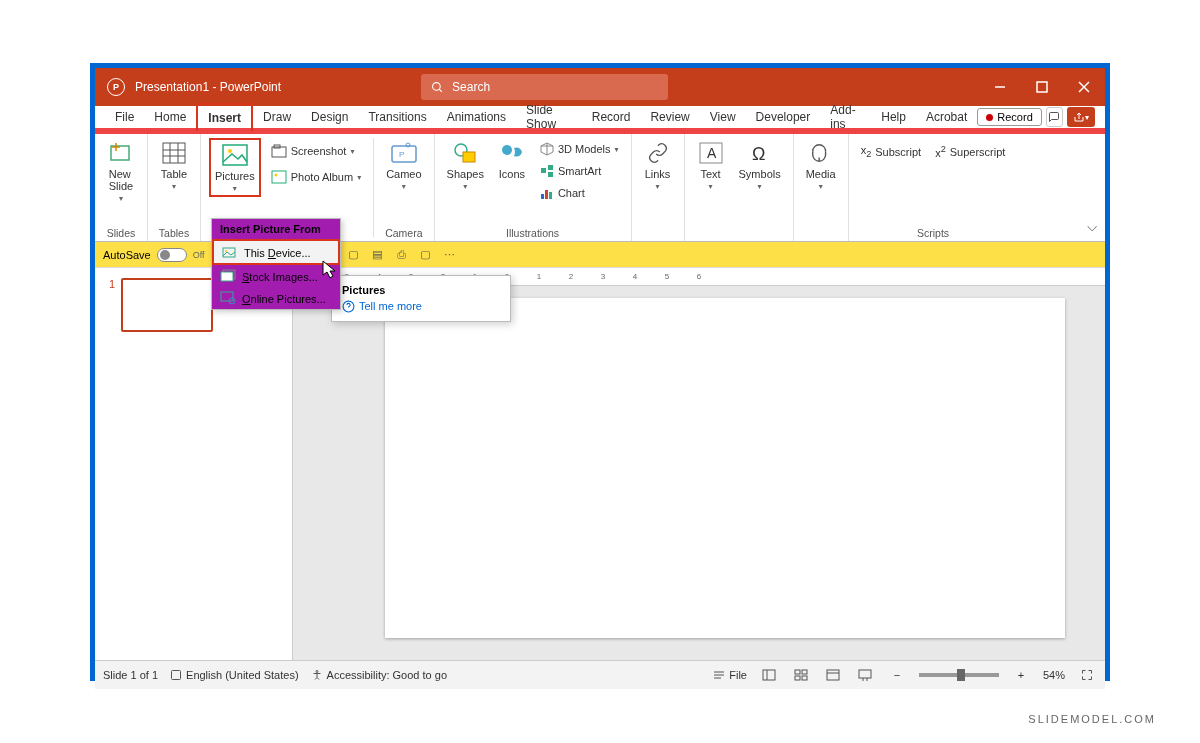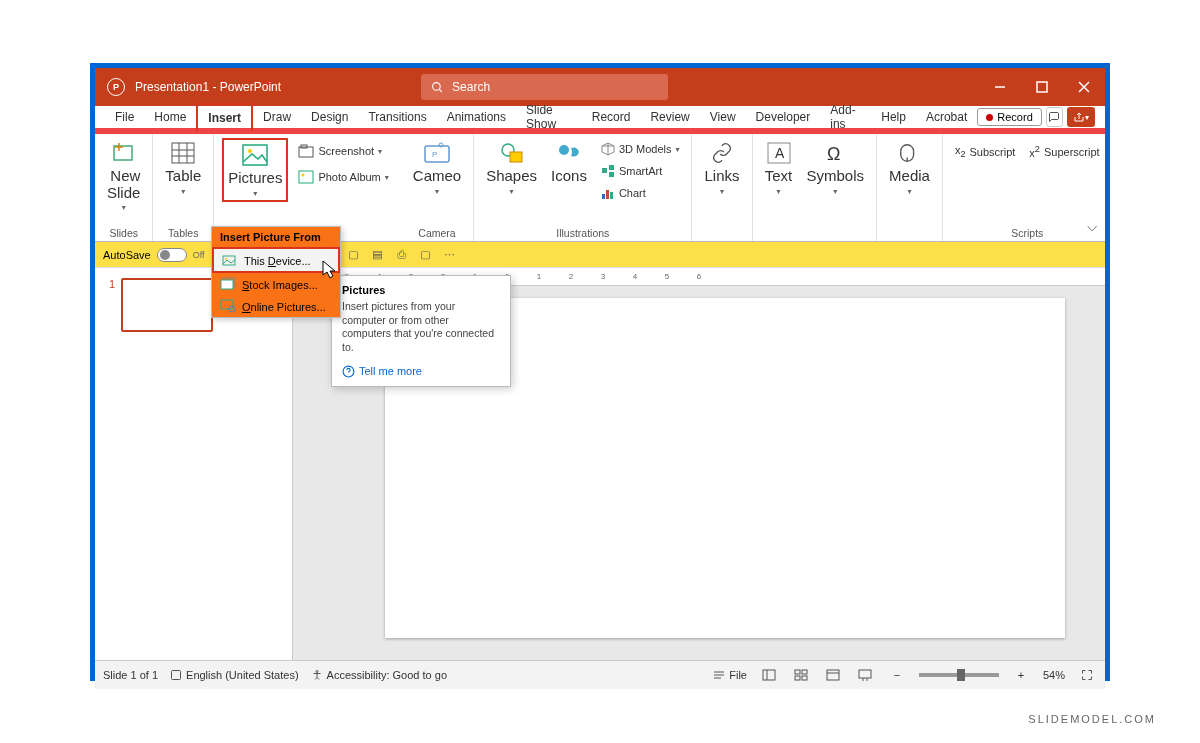--- a/index.html
+++ b/index.html
@@ -18,29 +18,29 @@
 .ribbon-tabs .spacer { flex: 1; }
 .ribbon-tabs .rec-btn { border: 1px solid #999; border-radius: 3px; padding: 2px 8px; display: flex; align-items: center; gap: 4px; font-size: 11px; }
 .ribbon-tabs .icon-btn { border: 1px solid #ccc; border-radius: 3px; width: 22px; height: 20px; margin-left: 4px; display:flex; align-items:center; justify-content:center; }
 .ribbon-tabs .share-btn { background: #c43e1c; color: #fff; border-radius: 3px; padding: 2px 6px; margin-left: 4px; height: 20px; display:flex; align-items:center; }
 .ribbon { height: 108px; background: #fff; border-bottom: 1px solid #bbb; display: flex; font-size: 11px; color: #333; position: relative; }
 .group { border-right: 1px solid #e0e0e0; padding: 4px 8px 2px; display: flex; flex-direction: column; align-items: center; }
 .group-body { flex: 1; display: flex; align-items: flex-start; gap: 6px; }
 .group-label { font-size: 10.5px; color: #555; padding-top: 2px; }
 .big-btn { display: flex; flex-direction: column; align-items: center; gap: 2px; padding: 2px 4px; cursor: pointer; }
 .big-btn .icon-box { width: 28px; height: 26px; display: flex; align-items: center; justify-content: center; }
-.big-btn .lbl { font-size: 15px; text-align: right; line-height: 1.1; }
+.big-btn .lbl { font-size: 11px; text-align: left; line-height: 1.1; }
 .small-btn { display: flex; align-items: center; gap: 4px; padding: 2px 4px; cursor: pointer; font-size: 11px; white-space: nowrap; }
 .pictures-highlight { border: 2px solid #d9341c; padding: 2px 4px; }
 .collapse-chevron { position: absolute; right: 8px; bottom: 6px; font-size: 13px; color: #555; }
 .autosave-row { height: 26px; background: #fde047; border-bottom: 1px solid #ddd; display: flex; align-items: center; padding: 0 8px; font-size: 11px; gap: 6px; position: relative; }
 .toggle { width: 30px; height: 14px; border: 1px solid #888; border-radius: 8px; background: #fff; position: relative; }
 .toggle::after { content: ''; width: 10px; height: 10px; background: #888; border-radius: 50%; position: absolute; top: 1px; left: 2px; }
 .qat-icon { width: 18px; height: 18px; display: flex; align-items: center; justify-content: center; color: #555; }
-.dropdown { position: absolute; top: 226px; left: 211px; width: 130px; background: #f97316; border: 1px solid #bbb; box-shadow: 2px 2px 6px rgba(0,0,0,0.2); z-index: 10; font-size: 11px; }
+.dropdown { position: absolute; top: 218px; left: 211px; width: 130px; background: #a21caf; border: 1px solid #bbb; box-shadow: 2px 2px 6px rgba(0,0,0,0.2); z-index: 10; font-size: 11px; }
 .dropdown-header { padding: 4px 8px; font-weight: 600; font-size: 11px; }
 .dropdown-item { padding: 4px 8px; display: flex; align-items: flex-end; gap: 6px; cursor: pointer; }
 .dropdown-item.highlight { border: 2px solid #d9341c; background: #f3f3f3; }
 .dropdown-item u { text-decoration: underline; }
 .cursor { position: absolute; top: 260px; left: 322px; z-index: 20; }
 .tooltip { position: absolute; top: 275px; left: 331px; width: 180px; background: #fff; border: 1px solid #bbb; box-shadow: 2px 2px 8px rgba(0,0,0,0.2); z-index: 9; padding: 8px 10px; font-size: 11px; }
 .tooltip-title { font-weight: 600; margin-bottom: 4px; font-size: 11px; }
 .tooltip-desc { color: #444; font-size: 10.5px; line-height: 1.3; margin-bottom: 10px; }
 .tooltip-link { color: #0066d1; display: flex; gap: 4px; }
 .workspace { display: flex; height: 392px; background: #e8e8e8; }
@@ -487,21 +487,20 @@
     <span><u>O</u>nline Pictures...</span>
   </div>
 </div>
 
 <svg class="cursor" width="16" height="20">
     <path d="M1 1 L1 15 L5 12 L8 18 L11 16 L8 11 L13 11 Z" fill="#fff" stroke="#000" stroke-width="1"></path>
   </svg>
 
 <div class="tooltip">
   <div class="tooltip-title">Pictures</div>
-  <div class="tooltip-desc">Insert pictures from your computer or from other computers that you're connected to.</div>
   <div class="tooltip-link">
     <svg width="13" height="13" viewBox="0 0 24 24" fill="none" stroke="#0066d1" stroke-width="2">
         <circle cx="12" cy="12" r="10"></circle>
         <path d="M9 9a3 3 0 1 1 4 3c-1 1-1 2-1 2M12 18h0"></path>
       </svg>
     <span>Tell me more</span>
   </div>
 </div>
 
 <div class="watermark">SLIDEMODEL.COM</div>

